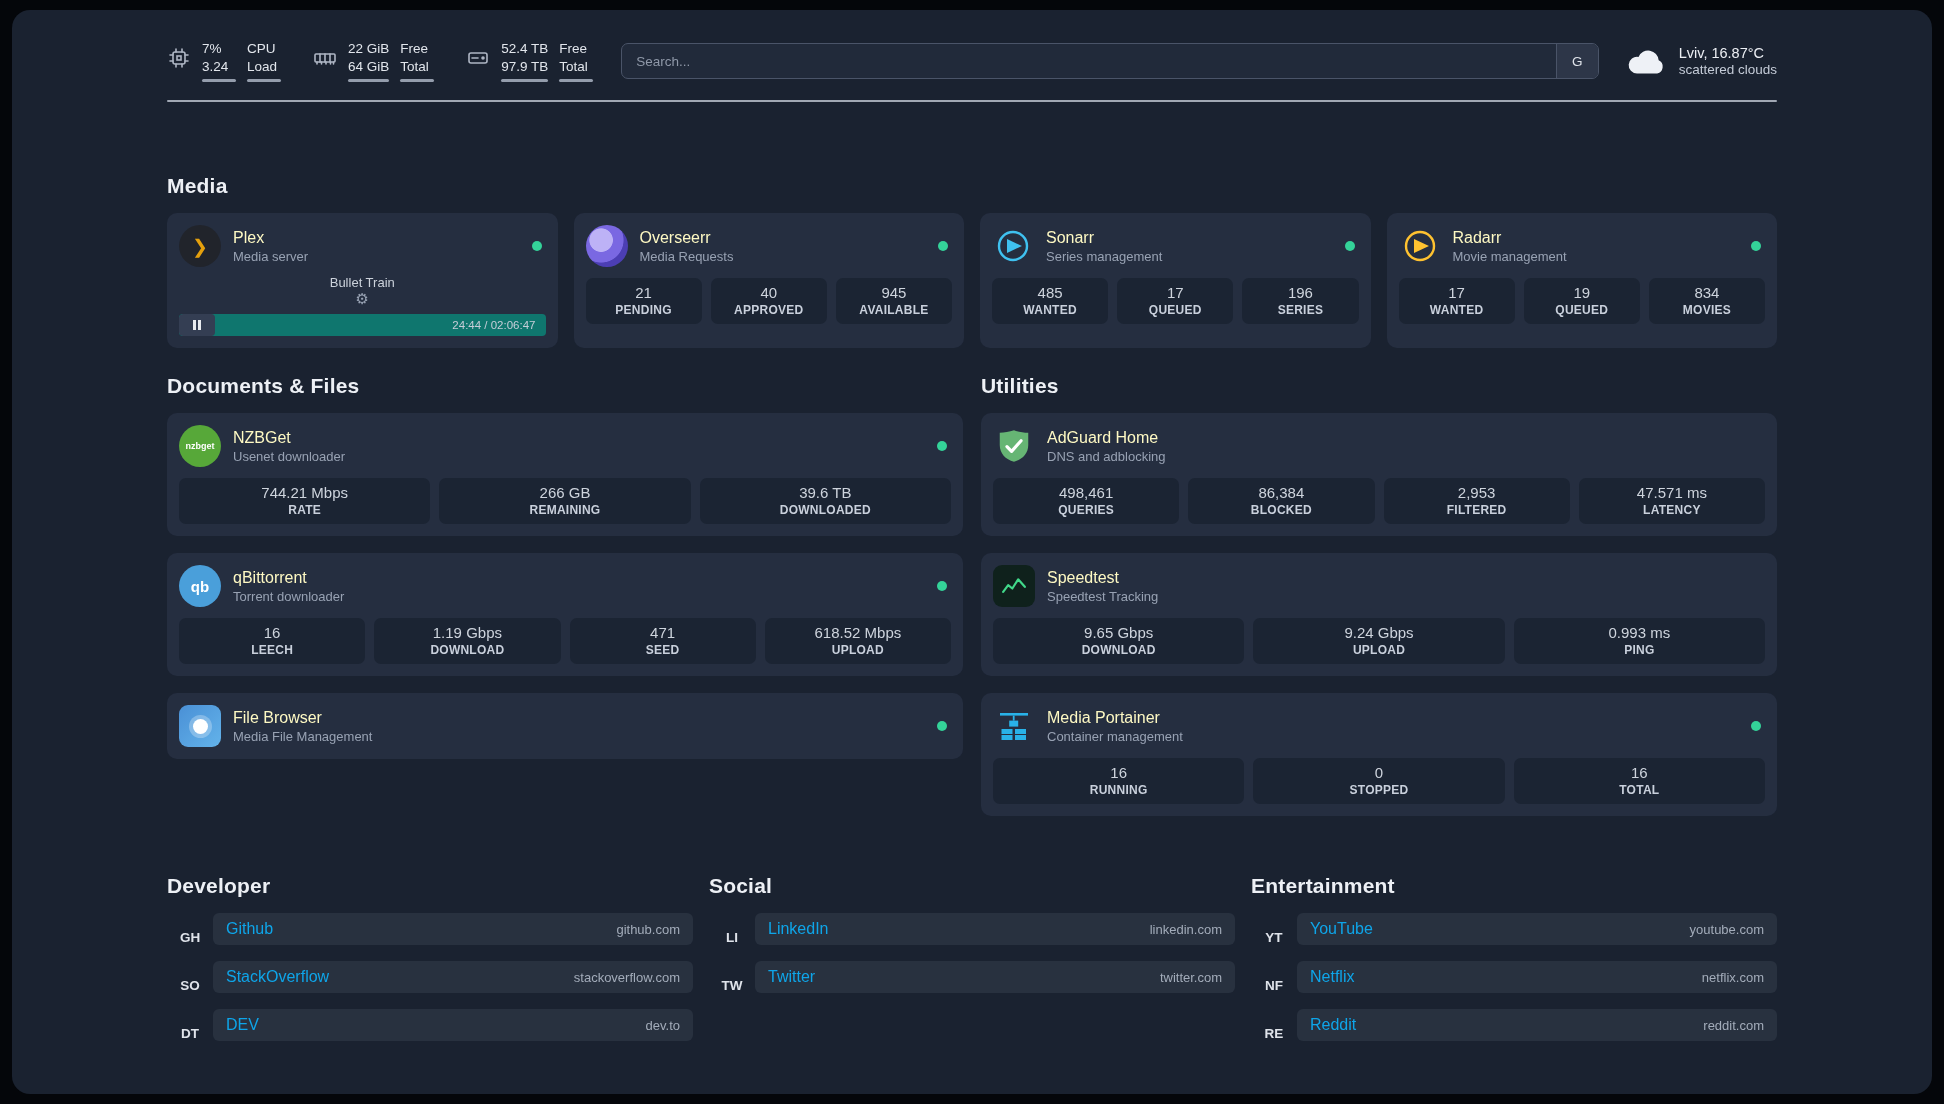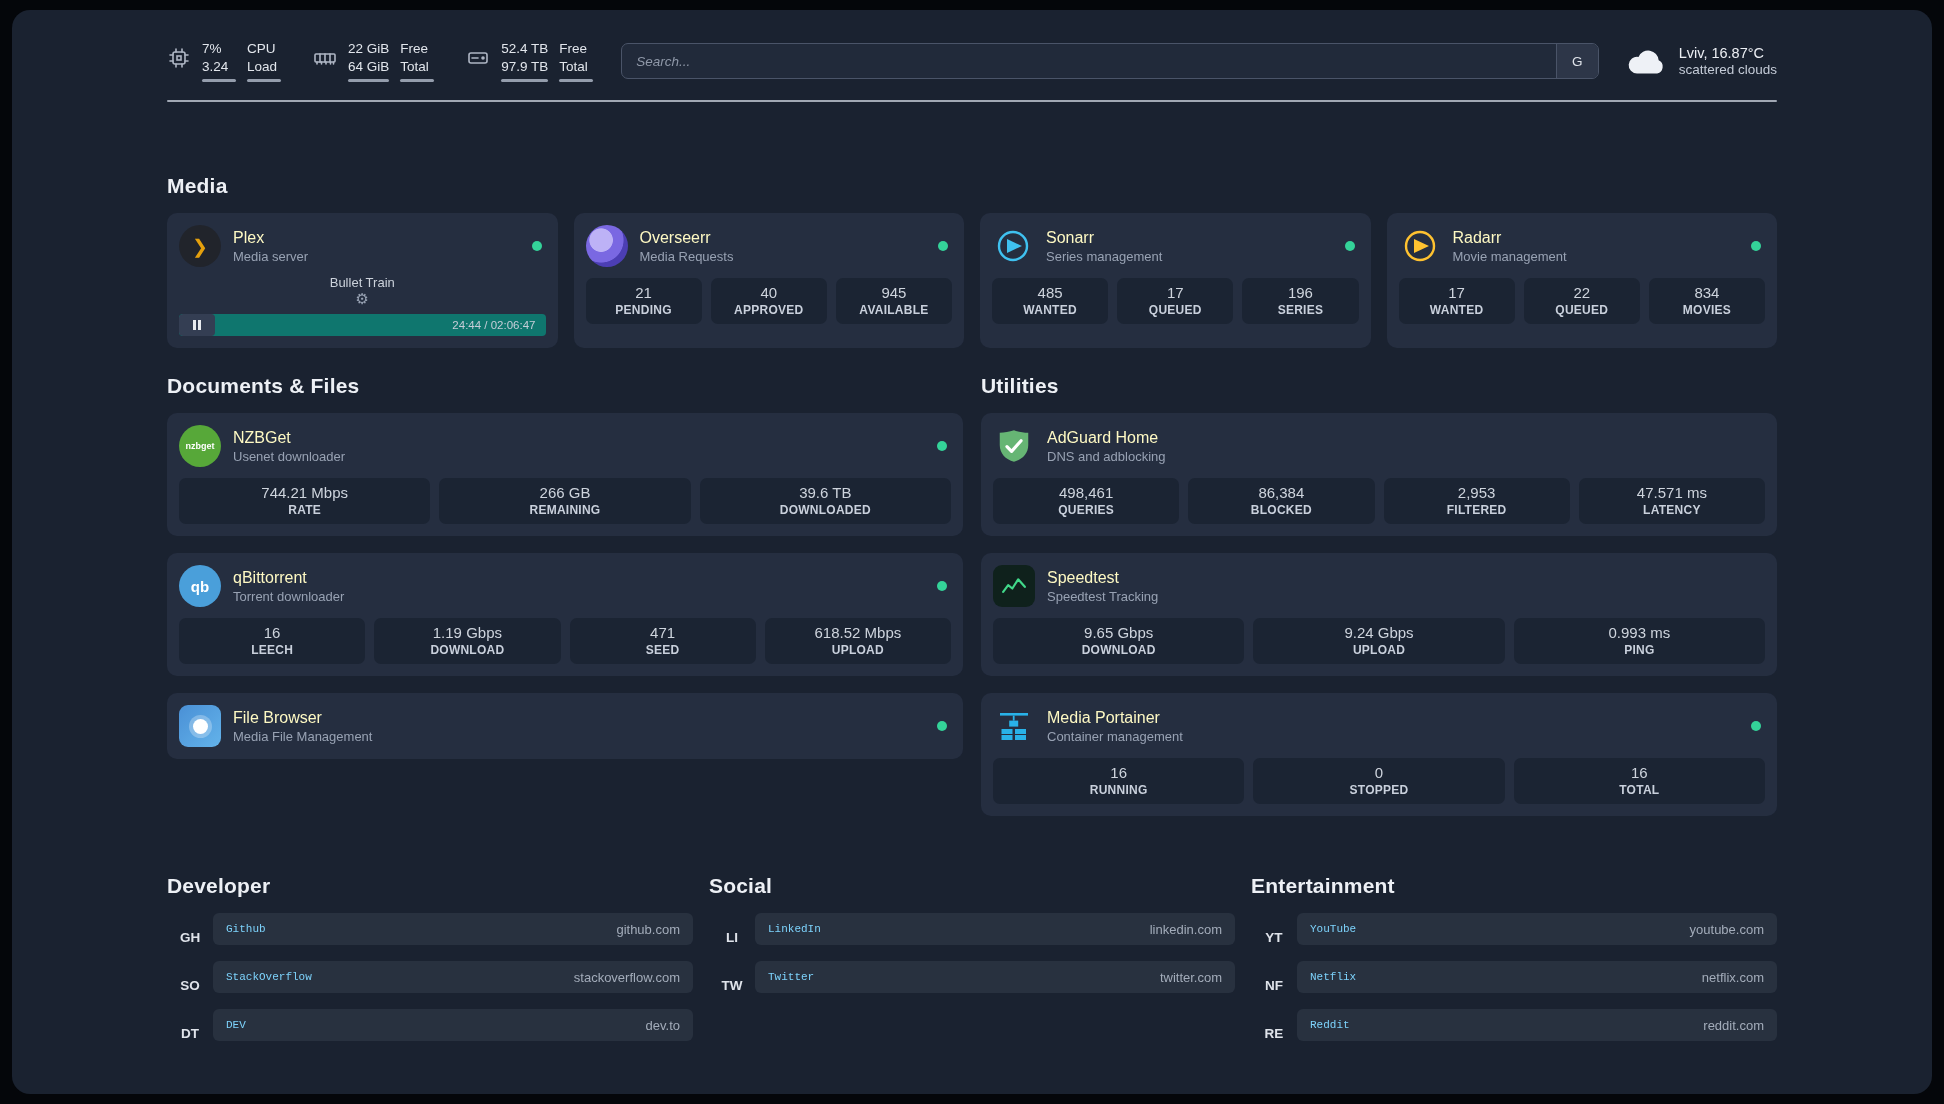--- a/index.html
+++ b/index.html
@@ -18,21 +18,21 @@
   .topbar { display:flex; align-items:center; gap:28px; padding-top:30px; height:72px; }
   .metrics { display:flex; gap:32px; align-items:center; flex:0 0 auto; }
   .metric { display:flex; gap:11px; align-items:flex-start; }
   .m-icon { width:24px; height:24px; color:#aeb6c4; margin-top:6px; flex:0 0 auto; }
   .m-icon svg { width:100%; height:100%; }
   .m-col { display:flex; flex-direction:column; font-size:13.5px; line-height:1.32; color:#e2e6ec; }
   .m-col .ul { height:3px; border-radius:2px; background:#949dac; margin-top:4px; min-width:34px; }
   .search { flex:1; display:flex; height:36px; border:1px solid #4a5468; border-radius:7px;
             background:#212a3a; overflow:hidden; align-items:stretch; }
   .search input { flex:1; background:transparent; border:none; outline:none; color:#86efac;
-                  padding:0 14px; font-size:13.5px; font-family:inherit;font-style:italic; }
+                  padding:0 14px; font-size:13.5px; font-family:inherit; }
   .search input::placeholder { color:#8f98a8; }
   .search-btn { width:42px; background:#2d3648; color:#dfe3ea; border:none; border-left:1px solid #4a5468;
                 font-size:13.5px; font-family:inherit; cursor:pointer; }
   .weather { display:flex; align-items:center; gap:12px; flex:0 0 auto; }
   .weather-icon { width:40px; height:28px; color:#eef1f6; }
   .weather-icon svg { width:100%; height:100%; }
   .weather-loc { font-size:14.5px; color:#eceff4; }
   .weather-cond { font-size:13.5px; color:#c4cbd7; margin-top:1px; }
   .divider { height:2px; background:rgba(214,221,231,0.72); margin-top:18px; border-radius:1px; }
 
@@ -79,21 +79,21 @@
   .icon-speedtest { background:#0f211c; border-radius:9px; }
   .app-icon svg { display:block; }
 
   
   .bookmarks { display:grid; grid-template-columns:repeat(3,1fr); gap:16px; margin-top:58px; }
   .bm-list { display:flex; flex-direction:column; gap:16px; }
   .bm-row { display:flex; align-items:flex-end; }
   .bm-abbr { width:46px; font-size:13.5px; font-weight:600; color:#dfe3ea; text-align:center; flex:0 0 auto; }
   .bm-bar { flex:1; height:32px; background:#28313f; border-radius:6px; display:flex; align-items:center;
             justify-content:space-between; padding:0 13px; cursor:pointer; }
-  .bm-name { font-size:11px; color:#7dd3fc;font-family:Liberation Mono, monospace; }
+  .bm-name { font-size:16px; color:#0ea5e9; }
   .bm-url { font-size:13px; color:#a3acba; }
 </style>
 </head>
 <body>
 
 <div class="dashboard">
 
   <header class="topbar">
     <div class="metrics">
 
@@ -272,21 +272,21 @@
             <div class="app-sub">Movie management</div>
           </div>
           <span class="status-dot"></span>
         </div>
         <div class="stats">
           <div class="stat">
             <span class="stat-value">17</span>
             <span class="stat-label">WANTED</span>
           </div>
           <div class="stat">
-            <span class="stat-value">22</span>
+            <span class="stat-value">19</span>
             <span class="stat-label">QUEUED</span>
           </div>
           <div class="stat">
             <span class="stat-value">834</span>
             <span class="stat-label">MOVIES</span>
           </div>
         </div>
       </div>
     </div>
   </section>

